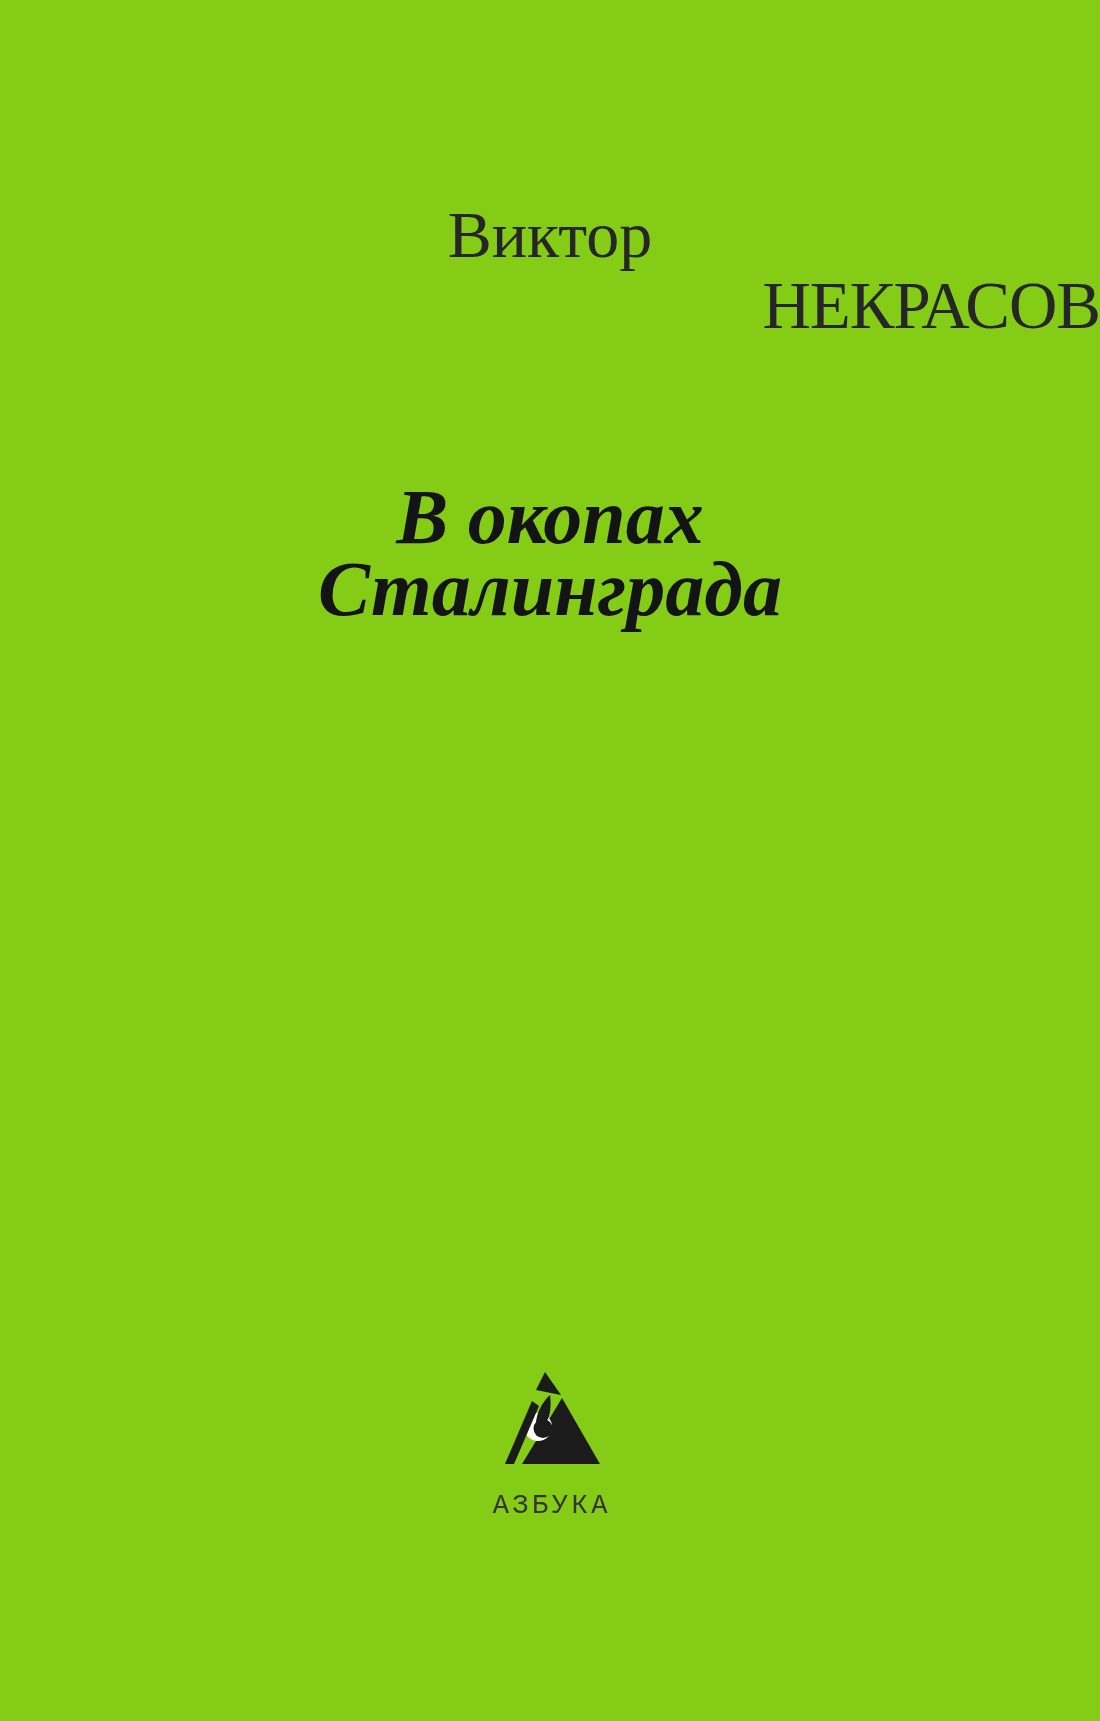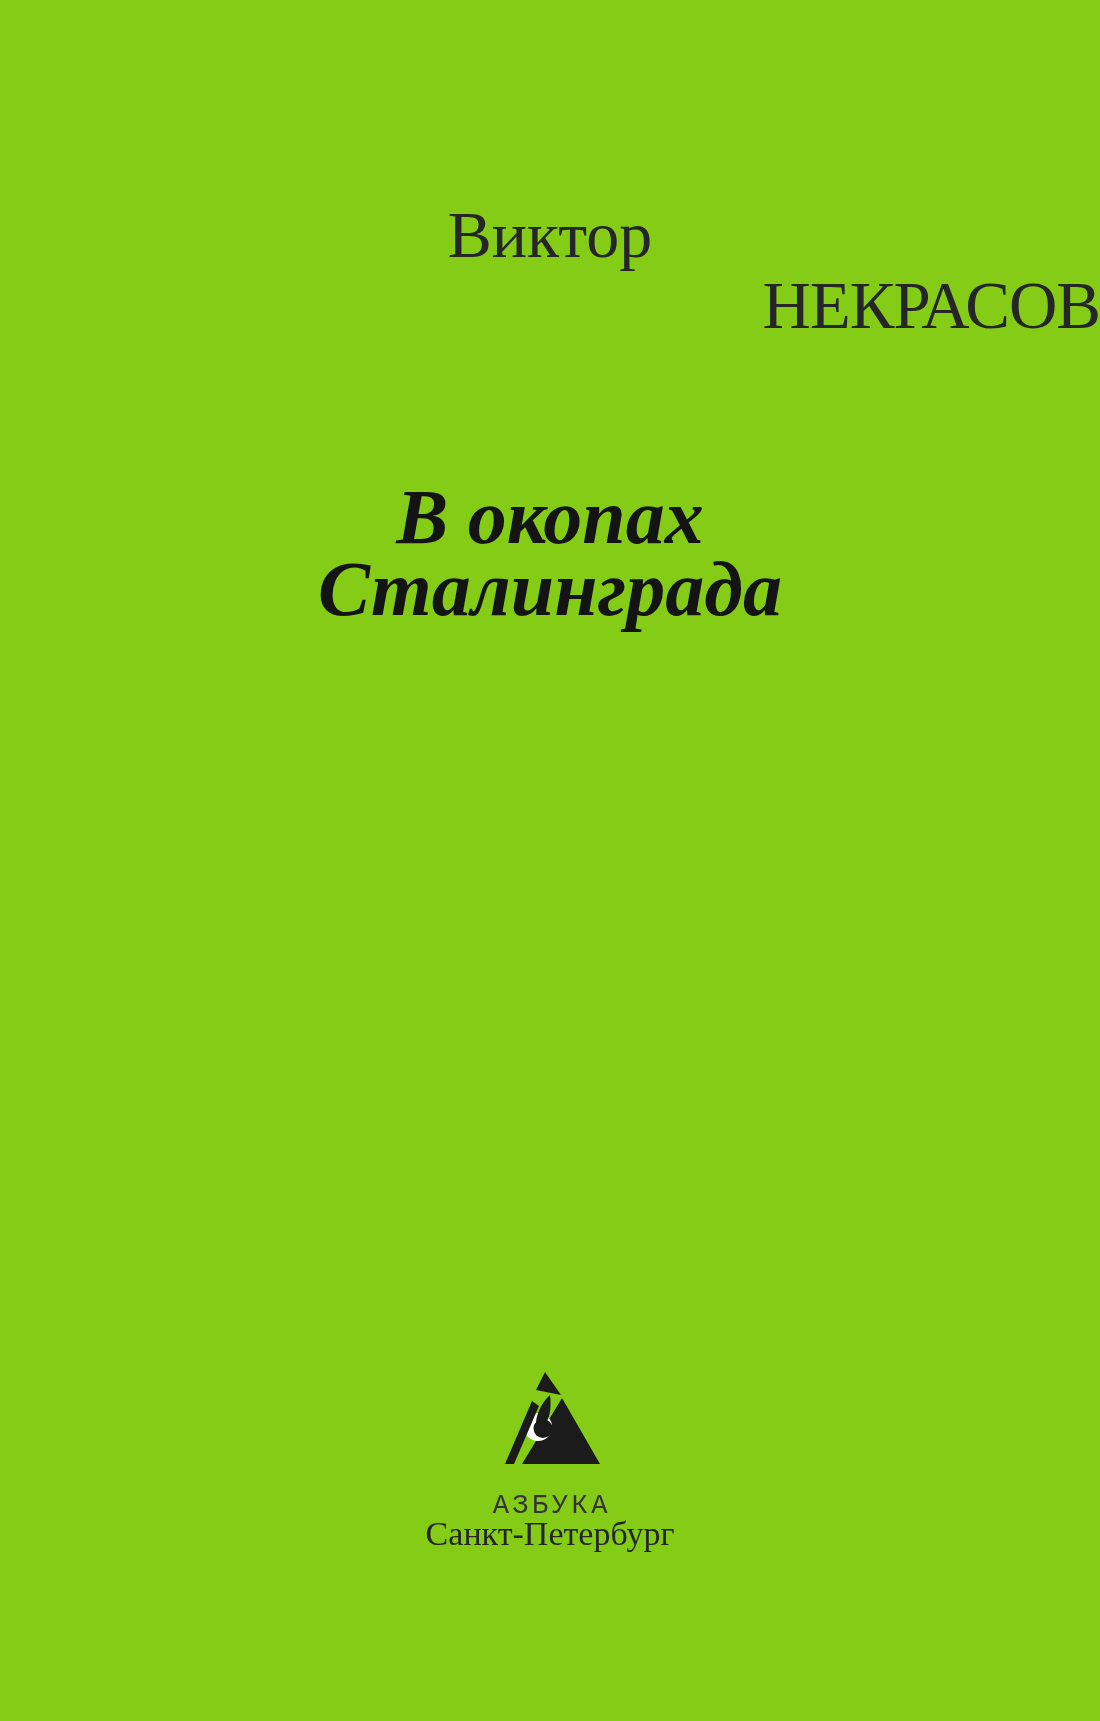--- a/index.html
+++ b/index.html
@@ -97,15 +97,14 @@
       <polygon points="40,3 56,26 31,21" fill="#1b1b1b"></polygon>
 
       <circle cx="38" cy="59.5" r="9.5" fill="#1b1b1b"></circle>
 
       <path d="M31,53 C32,44 37,33 45,26 C46,33 46,43 43,50 C41,55 35,56 31,53 Z" fill="#1b1b1b"></path>
     </svg>
   </div>
 
   <div class="centered publisher-name">АЗБУКА</div>
 
-  <div class="centered publisher-city">Санкт-Петербург</div>
 
 </div>
 
 </body></html>

